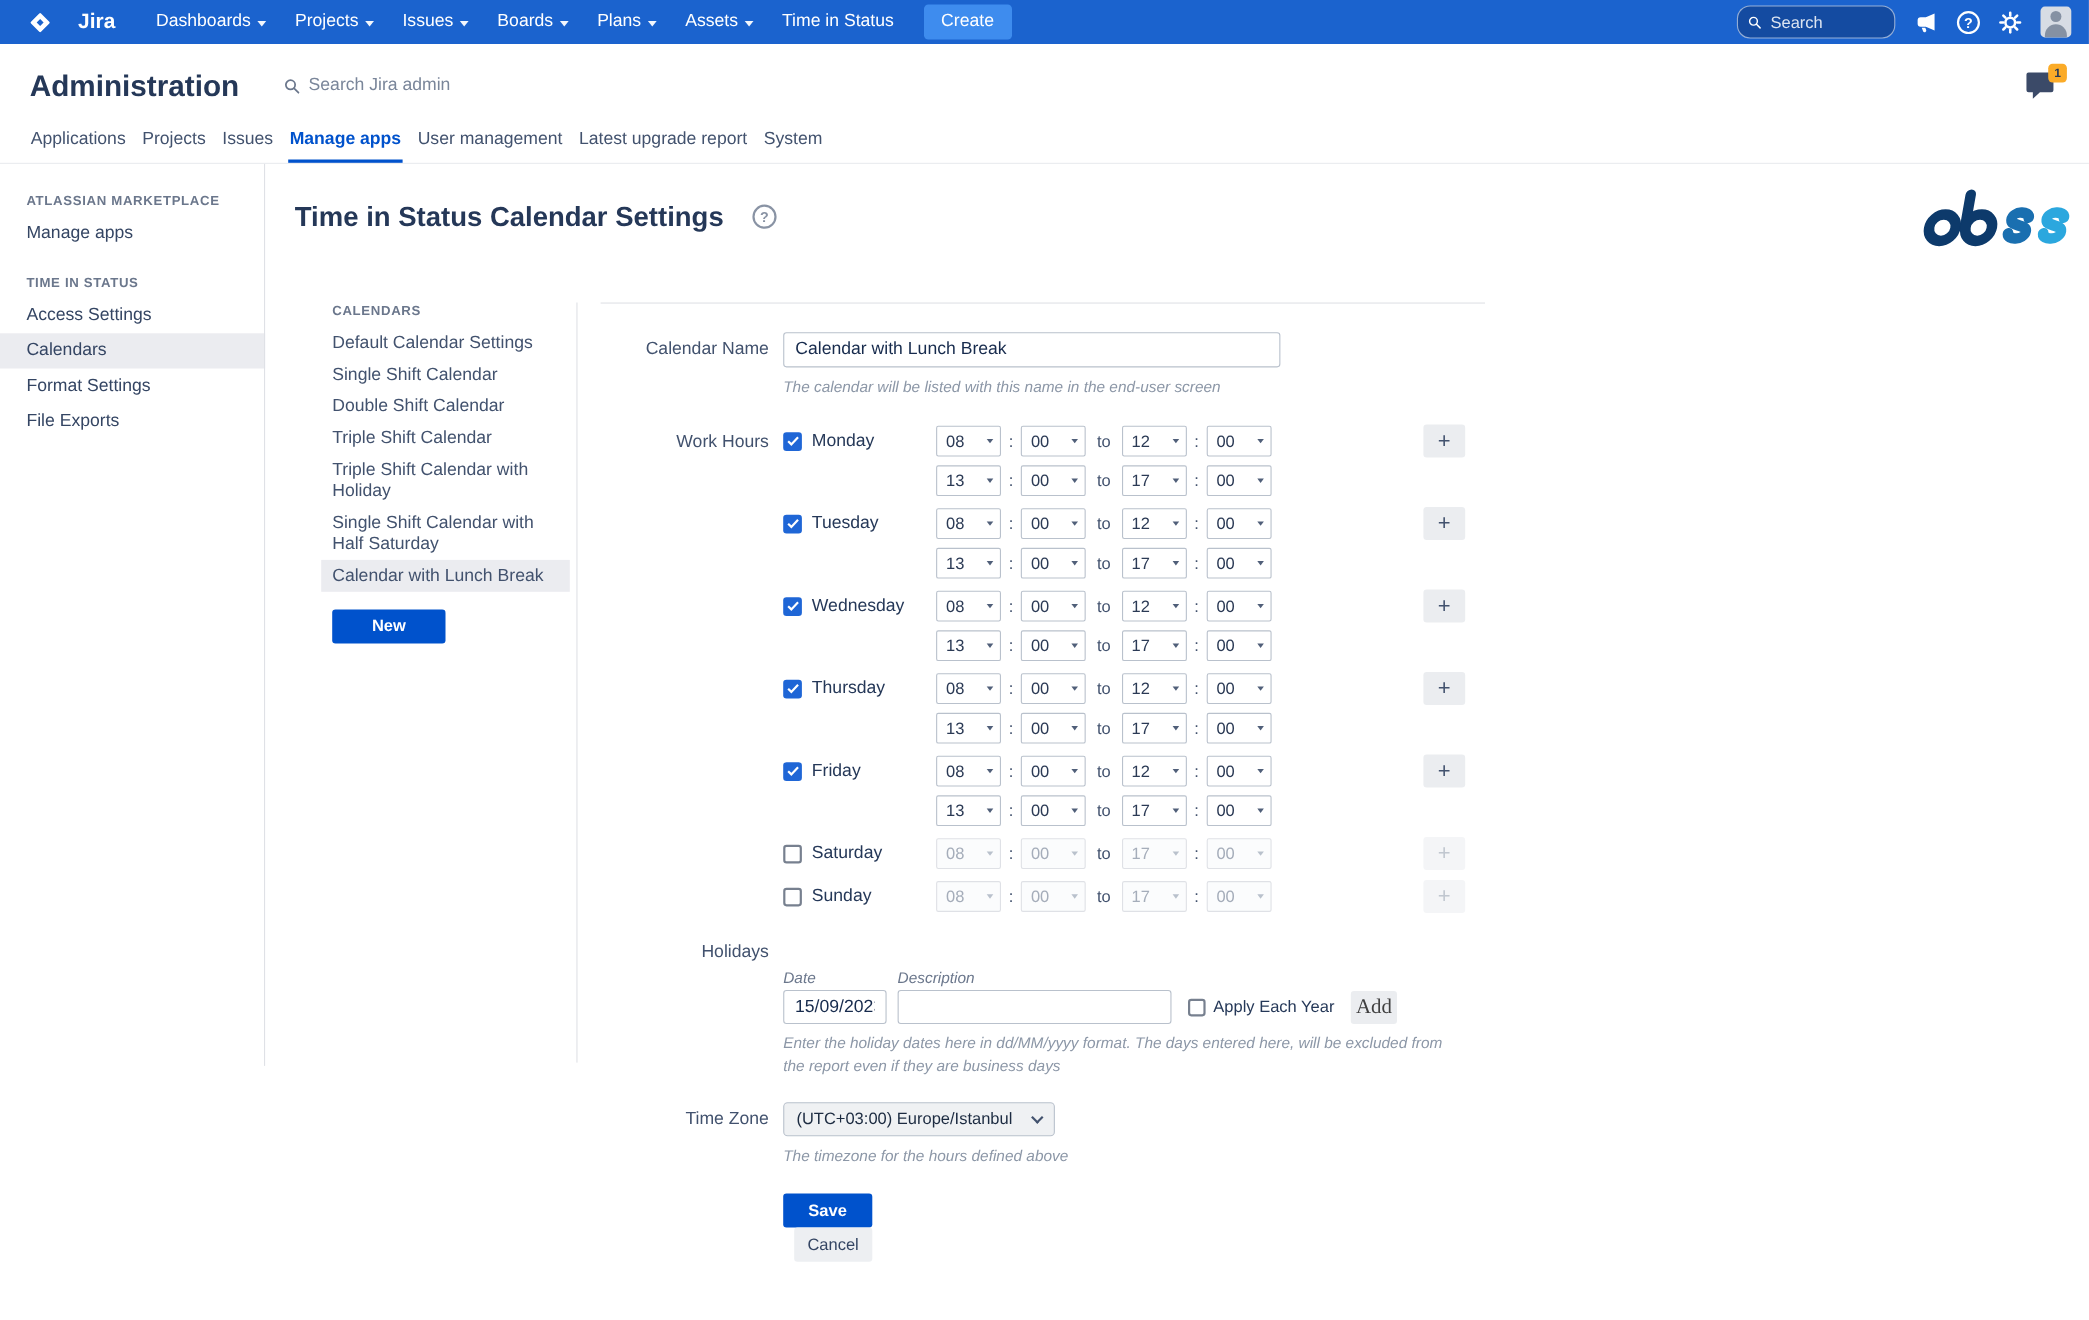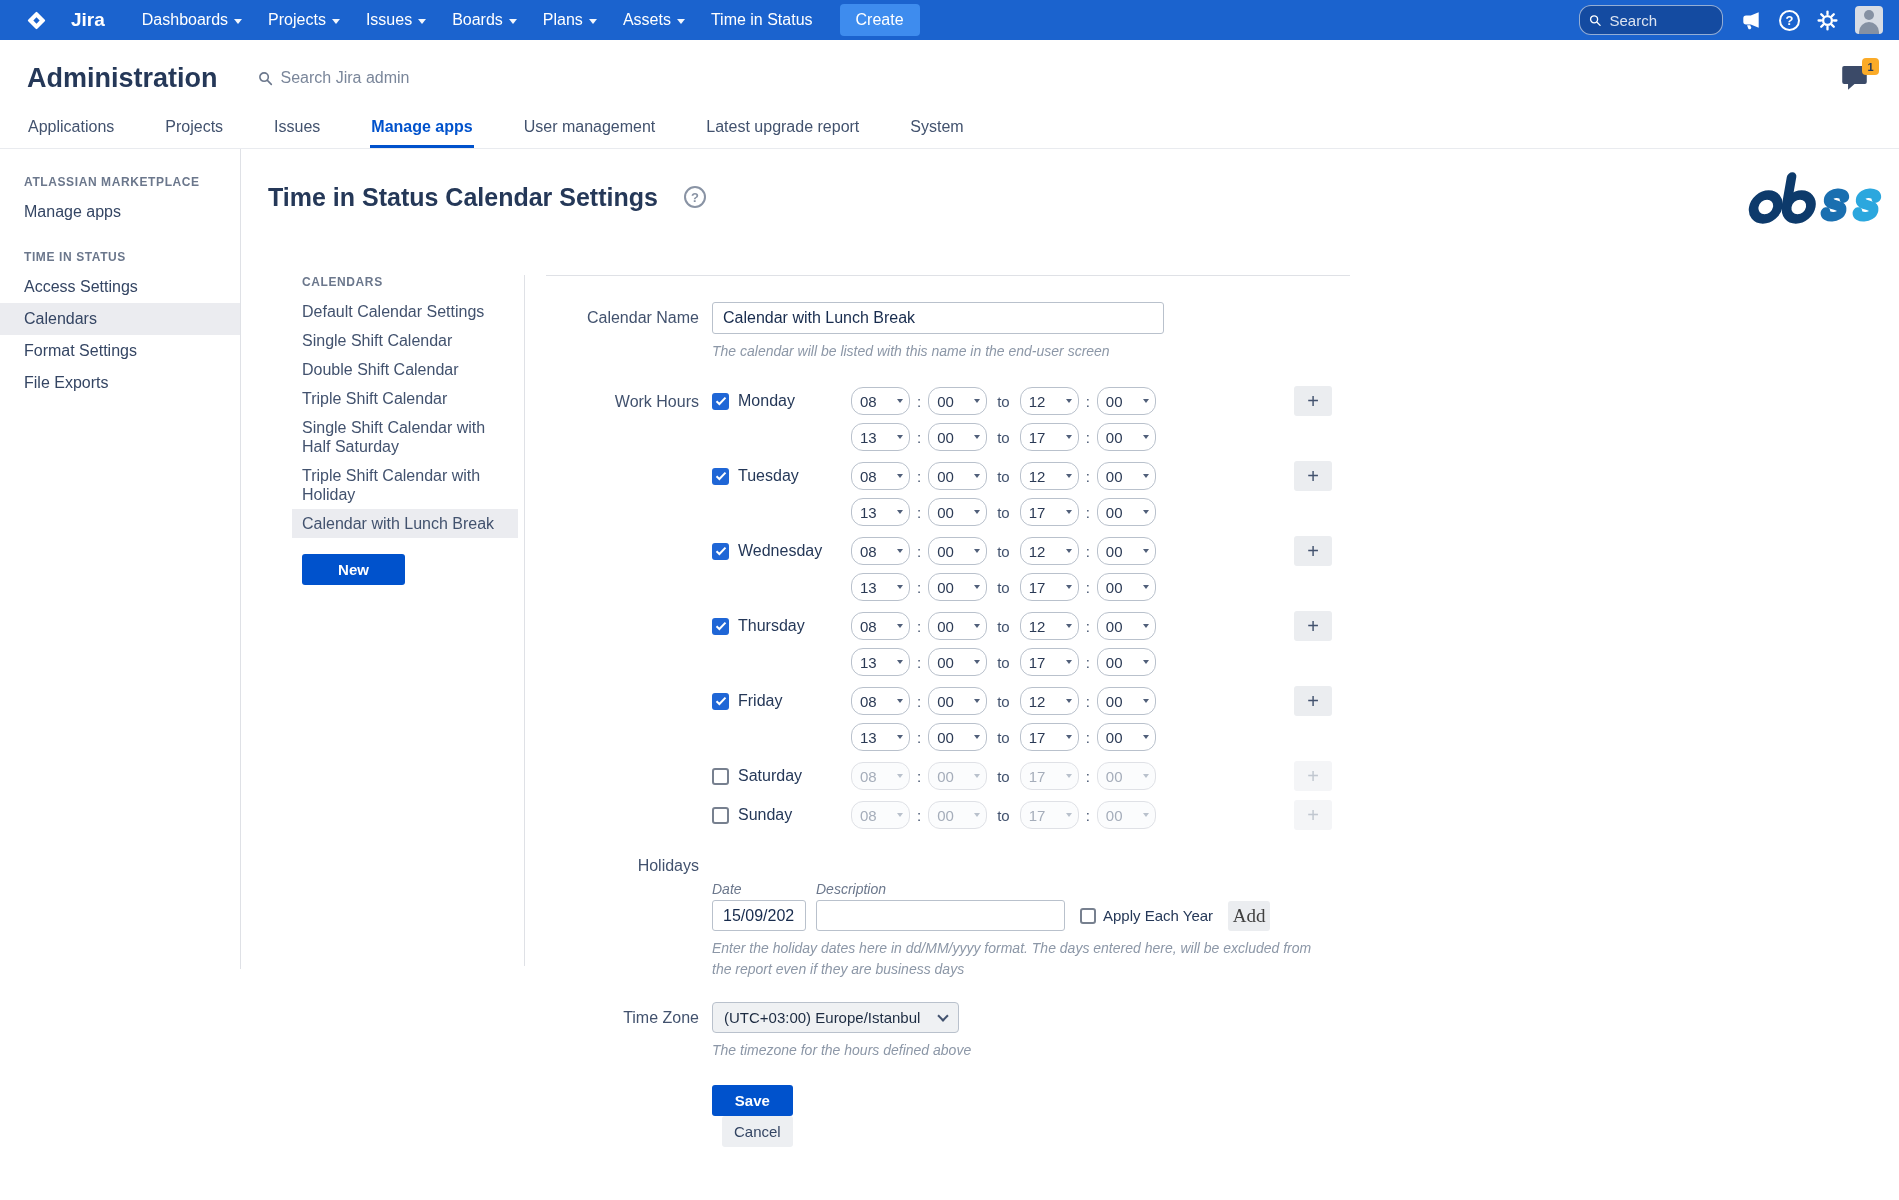--- a/index.html
+++ b/index.html
@@ -23,21 +23,21 @@
   .avatar::after{content:"";position:absolute;top:16px;left:4px;width:20px;height:12px;border-radius:10px 10px 0 0;background:#8591a3}
   
   .admin-header{display:flex;align-items:center;padding:22px 26px 17px 27px}
   .admin-title{font-size:27px;font-weight:700;color:#253858}
   .admin-search{display:flex;align-items:center;gap:8px;margin-left:40px;color:#6B778C}
   .admin-search input{border:none;outline:none;font-size:16px;color:#42526E;width:230px;font-family:inherit}
   .admin-search input::placeholder{color:#7A869A}
   .notif{margin-left:auto;position:relative;width:34px;height:32px;cursor:pointer}
   .notif-badge{position:absolute;top:-4px;right:-6px;min-width:17px;height:17px;background:#fbab28;color:#253858;font-size:11px;font-weight:700;border-radius:4px;display:flex;align-items:center;justify-content:center;padding:0 3px}
   
-  .admin-tabs{display:flex;gap:49px;padding:0 27px;border-bottom:1px solid #e9ebef}
+  .admin-tabs{display:flex;gap:13px;padding:0 27px;border-bottom:1px solid #e9ebef}
   .tab{font-size:16px;color:#42526E;padding:7px 1px 12px;cursor:pointer;white-space:nowrap}
   .tab.active{color:#0052CC;font-weight:700;border-bottom:3px solid #0052CC;padding-bottom:9px}
   
   .body{display:flex;height:1052px}
   .sidebar{width:241px;flex-shrink:0;padding-top:26px;position:relative}
   .sidebar::after{content:"";position:absolute;right:0;top:0;height:820px;width:1px;background:#dfe1e6}
   .side-heading{font-size:12px;font-weight:700;color:#6B778C;letter-spacing:.6px;padding:0 16px 7px 24px}
   .side-item{font-size:16px;color:#344563;padding:7px 10px 7px 24px;cursor:pointer}
   .side-item.selected{background:#EBECF0}
   .side-gap{height:22px}
@@ -68,21 +68,21 @@
   .hint{font-size:14px;font-style:italic;color:#8C97A7;margin-top:7px;line-height:1.5}
   
   .wh-field{width:620px}
   .wh-row{display:flex;align-items:center;height:30px;margin-bottom:6px}
   .day-block{margin-bottom:3px}
   .day-cell{width:139px;display:flex;align-items:center;flex-shrink:0}
   .cb{width:17px;height:17px;border-radius:3px;display:inline-flex;align-items:center;justify-content:center;margin-right:9px;flex-shrink:0;cursor:pointer}
   .cb.checked{background:#1f66d6}
   .cb.unchecked{background:#fff;border:2px solid #77808f}
   .day-name{font-size:16px;color:#253858}
-  .sel{display:inline-flex;align-items:center;justify-content:space-between;width:59px;height:28px;border:1px solid #b9c1cc;border-radius:12px;background:#fff;padding:0 6px 0 8px;font-size:15px;color:#2b3a55;cursor:pointer;flex-shrink:0}
+  .sel{display:inline-flex;align-items:center;justify-content:space-between;width:59px;height:28px;border:1px solid #b9c1cc;border-radius:2px;background:#fff;padding:0 6px 0 8px;font-size:15px;color:#2b3a55;cursor:pointer;flex-shrink:0}
   .arr{width:0;height:0;border-left:3.5px solid transparent;border-right:3.5px solid transparent;border-top:4.5px solid #505F79}
   .sel.disabled{background:#fbfcfd;color:#A5ADBA;border-color:#dfe1e6;cursor:default}
   .sel.disabled .arr{border-top-color:#b9c1cc}
   .colon{margin:0 7px;color:#42526E;font-size:15px}
   .to{margin:0 10px;font-size:15px;color:#42526E}
   .plus{margin-left:auto;width:38px;height:30px;border:none;border-radius:3px;background:#ebedf0;color:#42526E;font-size:20px;cursor:pointer;font-family:inherit;line-height:1}
   .plus.disabled{background:#f4f5f7;color:#c1c7d0;cursor:default}
   
   .holidays-row{margin-top:16px}
   .holidays-row .form-label{padding-top:2px}
@@ -235,22 +235,22 @@
 
     <div class="content-body">
 
       <div class="cal-col">
         <div class="cal-inner">
           <div class="cal-heading">CALENDARS</div>
           <div class="cal-item">Default Calendar Settings</div>
           <div class="cal-item">Single Shift Calendar</div>
           <div class="cal-item">Double Shift Calendar</div>
           <div class="cal-item">Triple Shift Calendar</div>
+          <div class="cal-item">Triple Shift Calendar with Holiday</div>
           <div class="cal-item">Single Shift Calendar with Half Saturday</div>
-          <div class="cal-item">Triple Shift Calendar with Holiday</div>
           <div class="cal-item selected">Calendar with Lunch Break</div>
           <button class="new-btn">New</button>
         </div>
       </div>
 
       <section class="form-panel">
         <div class="form-rule"></div>
 
         <div class="form-row" style="margin-top:26px">
           <div class="form-label">Calendar Name</div>

